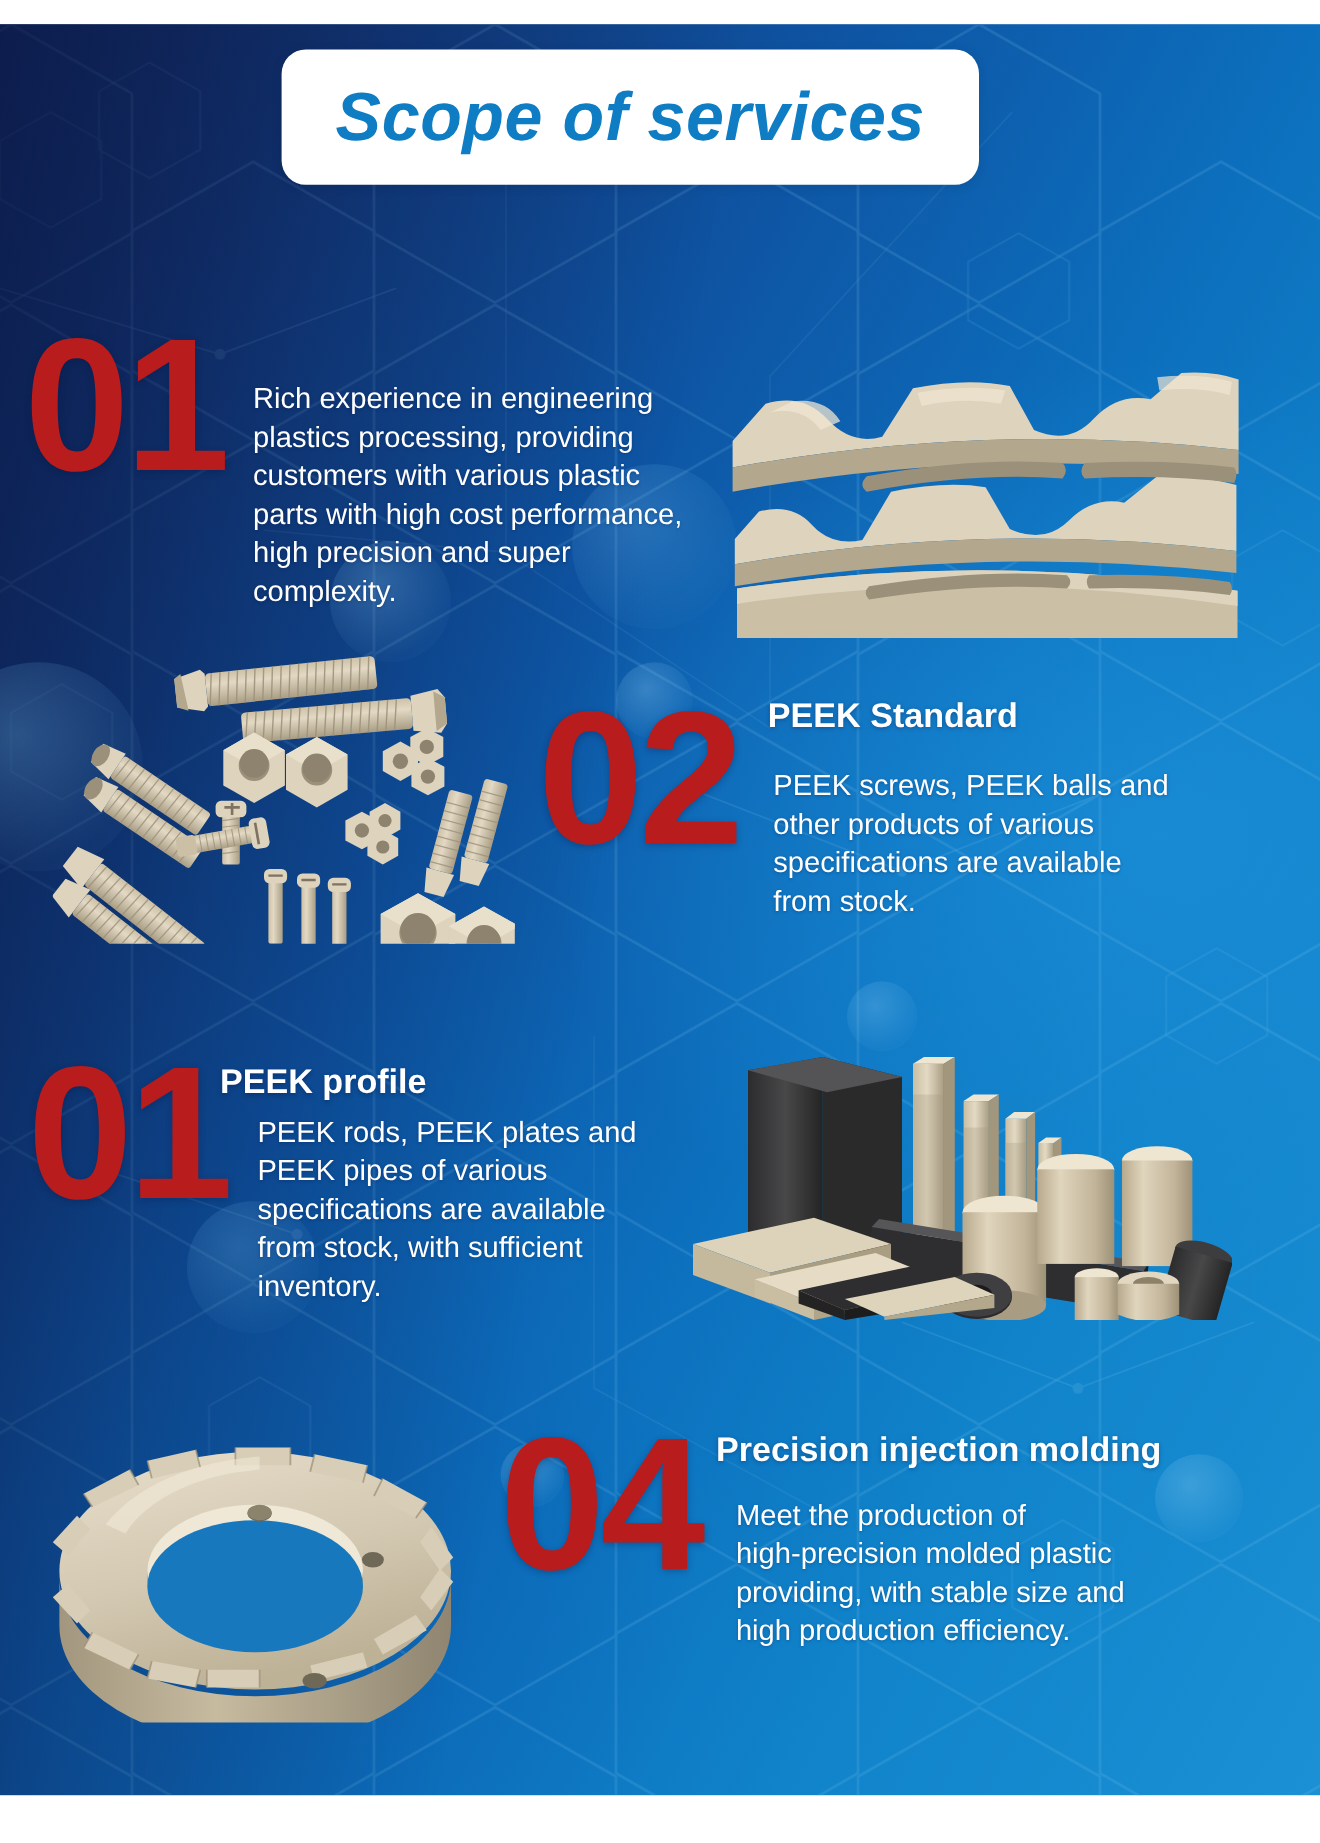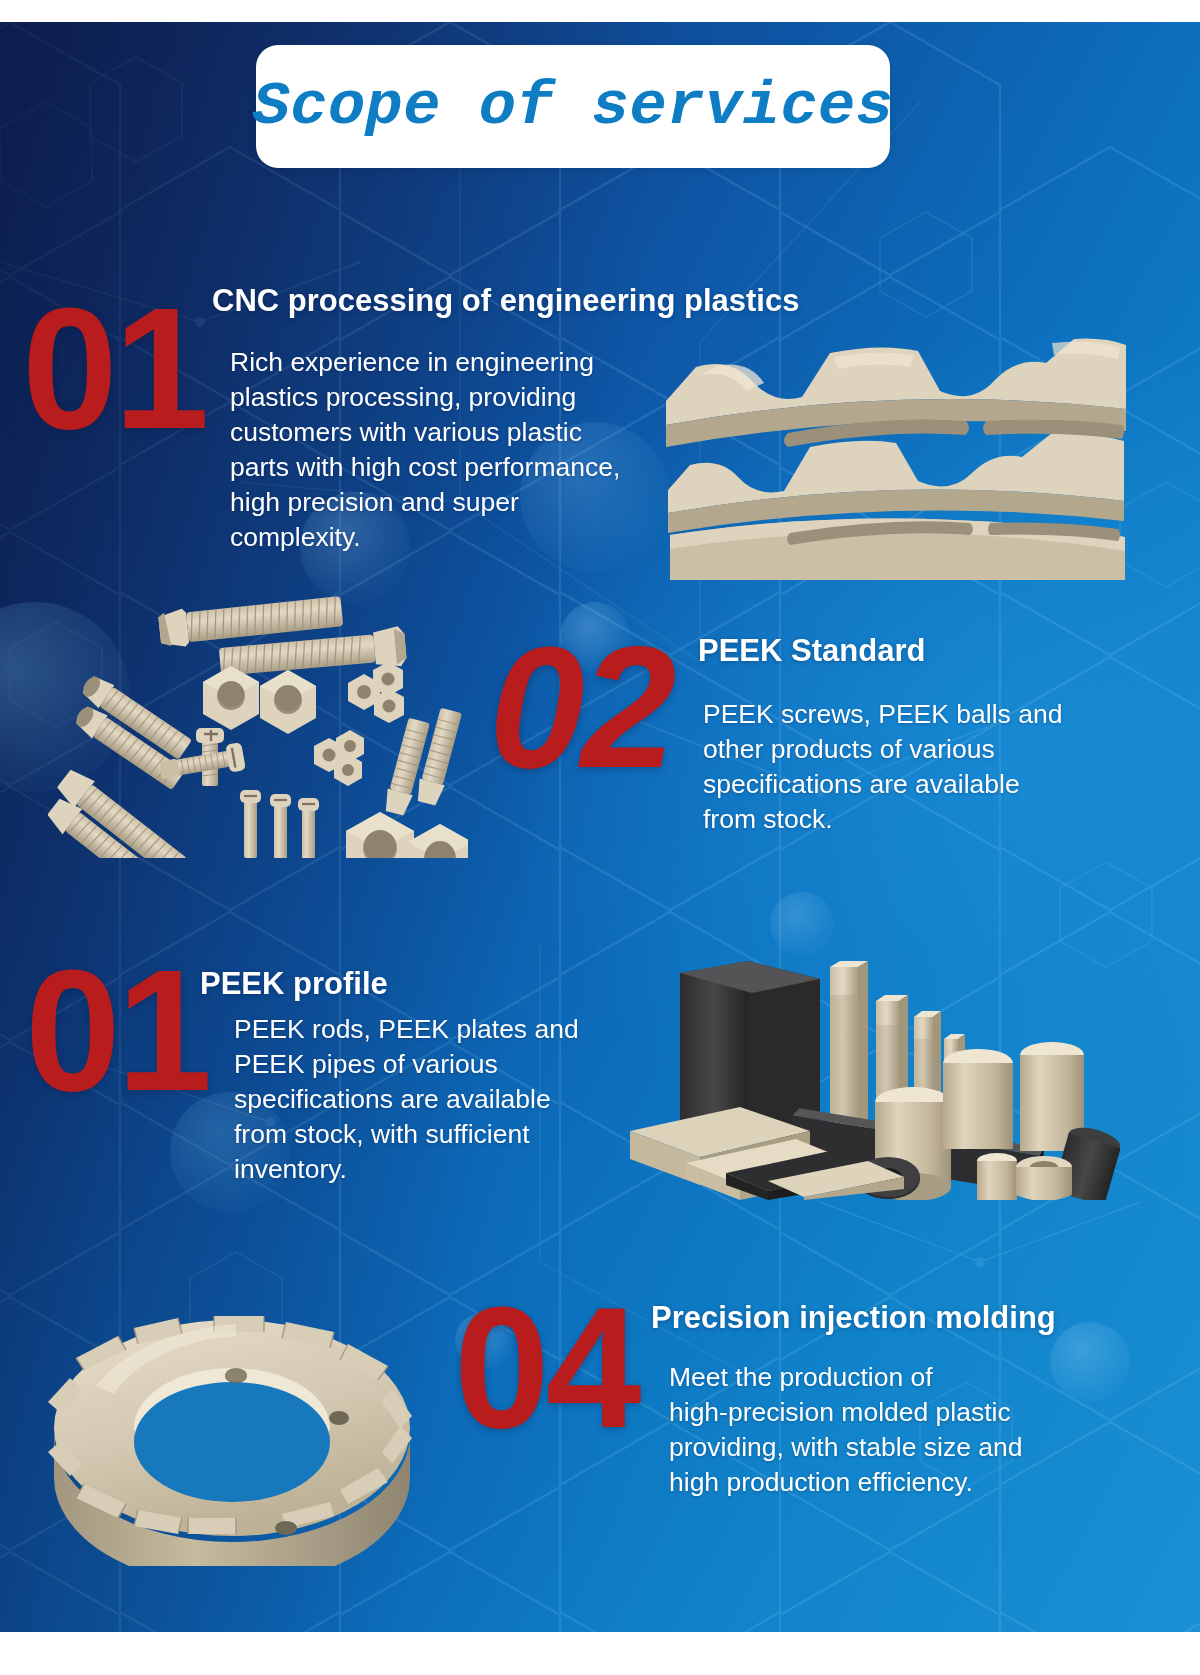--- a/index.html
+++ b/index.html
@@ -65,21 +65,21 @@
     width: 634px;
     height: 123px;
     background: #ffffff;
     border-radius: 22px;
     box-shadow: 0 2px 10px rgba(0,0,0,0.10);
     display: flex;
     align-items: center;
     justify-content: center;
   }
   .title-text {
-    font-family: Liberation Mono, monospace;
+    font-family: Liberation Sans, sans-serif;
     font-style: italic;
     font-weight: 700;
     font-size: 62px;
     letter-spacing: 0.5px;
     color: #0f7dc4;
     white-space: nowrap;
   }
 
   
   .num {
@@ -248,21 +248,20 @@
 
       <path d="M128 128 Q226 110 306 116 Q312 122 306 130 Q226 124 128 142 Q120 136 128 128 Z" class="peek-dd"></path>
       <path d="M326 116 Q400 112 462 120 Q466 126 462 134 Q400 126 326 130 Q320 124 326 116 Z" class="peek-dd"></path>
 
       <path d="M40 70 L60 60 Q90 56 104 78 L86 86 Q70 64 40 70 Z" fill="#efe6d3" opacity="0.75"></path>
       <path d="M174 52 Q220 44 254 50 L250 62 Q216 56 178 64 Z" fill="#efe6d3" opacity="0.7"></path>
       <path d="M392 38 Q430 34 460 42 L458 54 Q428 46 394 50 Z" fill="#efe6d3" opacity="0.7"></path>
     </svg>
   </div>
   <div class="num" style="left:22px; top:298px;">01</div>
-  <div class="heading" style="left:212px; top:283px;">CNC processing of engineering plastics</div>
   <div class="body-text" style="left:212px; top:345px; width:430px;">Rich experience in engineering
 plastics processing, providing
 customers with various plastic
 parts with high cost performance,
 high precision and super
 complexity.</div>
 
   <div class="photo" style="left:48px; top:548px; width:420px; height:310px;">
     <svg viewBox="0 0 420 310" xmlns="http://www.w3.org/2000/svg">
       <defs>
@@ -445,21 +444,21 @@
         <circle cx="34" cy="34" r="16" fill="#8e836e"></circle>
       </g>
       <g transform="translate(360,276)">
         <polygon points="32,0 64,18 64,54 32,72 0,54 0,18" class="peek-l"></polygon>
         <polygon points="32,0 64,18 32,36 0,18" fill="#e9e0cc"></polygon>
         <circle cx="32" cy="34" r="16" class="peek-dd"></circle>
         <circle cx="32" cy="32" r="15" fill="#8e836e"></circle>
       </g>
     </svg>
   </div>
-  <div class="num" style="left:489px; top:637px;font-style:italic;">02</div>
+  <div class="num" style="left:489px; top:637px;">02</div>
   <div class="heading" style="left:698px; top:633px;">PEEK Standard</div>
   <div class="body-text" style="left:685px; top:697px; width:420px;">PEEK screws, PEEK balls and
 other products of various
 specifications are available
 from stock.</div>
 
   <div class="photo" style="left:620px; top:895px; width:500px; height:305px;">
     <svg viewBox="0 0 500 305" xmlns="http://www.w3.org/2000/svg">
       <defs>
         <linearGradient id="rodG" x1="0" y1="0" x2="1" y2="0">

